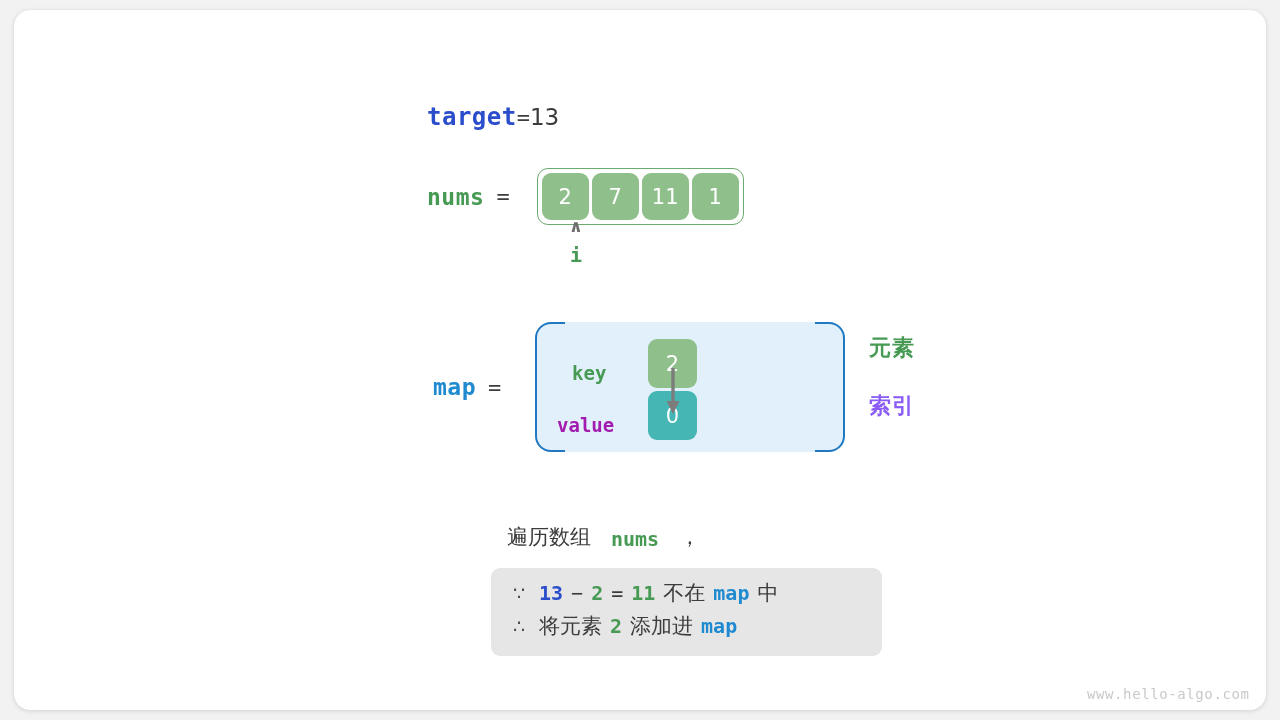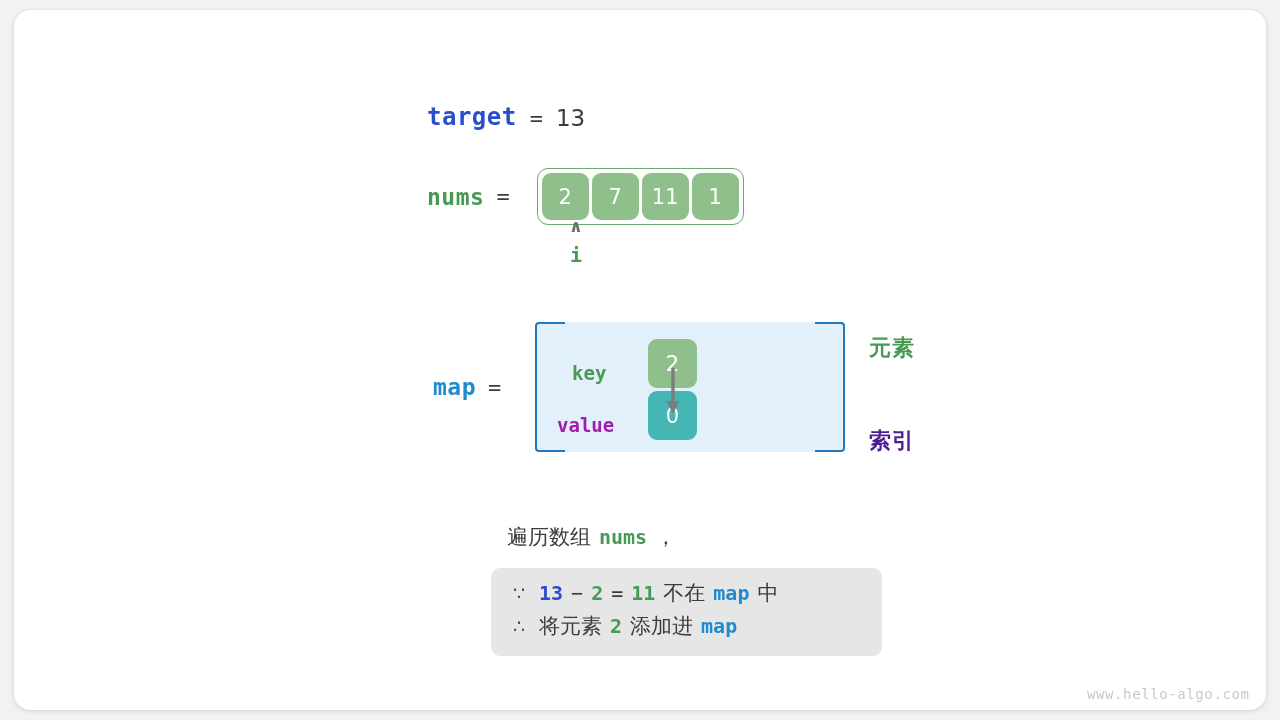--- a/index.html
+++ b/index.html
@@ -40,22 +40,21 @@
     font-family: "DejaVu Sans Mono", monospace;
     font-weight: bold;
     letter-spacing: 0.5px;
   }
 
   
   #target-row {
     left: 413px;
     top: 93px;
     display: flex;
-    align-items: flex-end;
-    gap: 13px;
+    align-items: center;
     white-space: nowrap;
   }
   #target-name {
     font-size: 24px;
     color: #2a4ecb;
   }
   #target-eq {
     font-family: "DejaVu Sans Mono", monospace;
     font-size: 22px;
     color: #3c3c3c;
@@ -148,21 +147,21 @@
     color: #3c3c3c;
   }
 
   #map-box {
     left: 521px;
     top: 312px;
     width: 310px;
     height: 130px;
     background: #e2f0fb;
     border: 2.2px solid #1f78c1;
-    border-radius: 4px;
+    border-radius: 16px;
     box-sizing: border-box;
   }
   
   #map-box::before,
   #map-box::after {
     content: "";
     position: absolute;
     left: 28px;
     right: 28px;
     height: 4px;
@@ -211,36 +210,36 @@
     top: 323px;
     font-family: "DejaVu Sans", sans-serif;
     font-weight: bold;
     font-size: 22px;
     color: #479a54;
     letter-spacing: 1px;
     white-space: nowrap;
   }
   #annot-index {
     left: 855px;
-    top: 416px;
+    top: 381px;
     font-family: Liberation Mono, monospace;
     font-weight: bold;
     font-size: 22px;
-    color: #4c1d95;
+    color: #8b5cf6;
     letter-spacing: 1px;
     white-space: nowrap;
   }
 
   
   #caption-line {
     left: 493px;
     top: 513px;
     display: flex;
-    align-items: center;
-    gap: 8px;
+    align-items: flex-end;
+    gap: 20px;
     white-space: nowrap;
   }
   .cn {
     font-family: "DejaVu Sans", sans-serif;
     font-size: 21px;
     color: #3c3c3c;
   }
   .code-green {
     font-family: "DejaVu Sans Mono", monospace;
     font-weight: bold;

